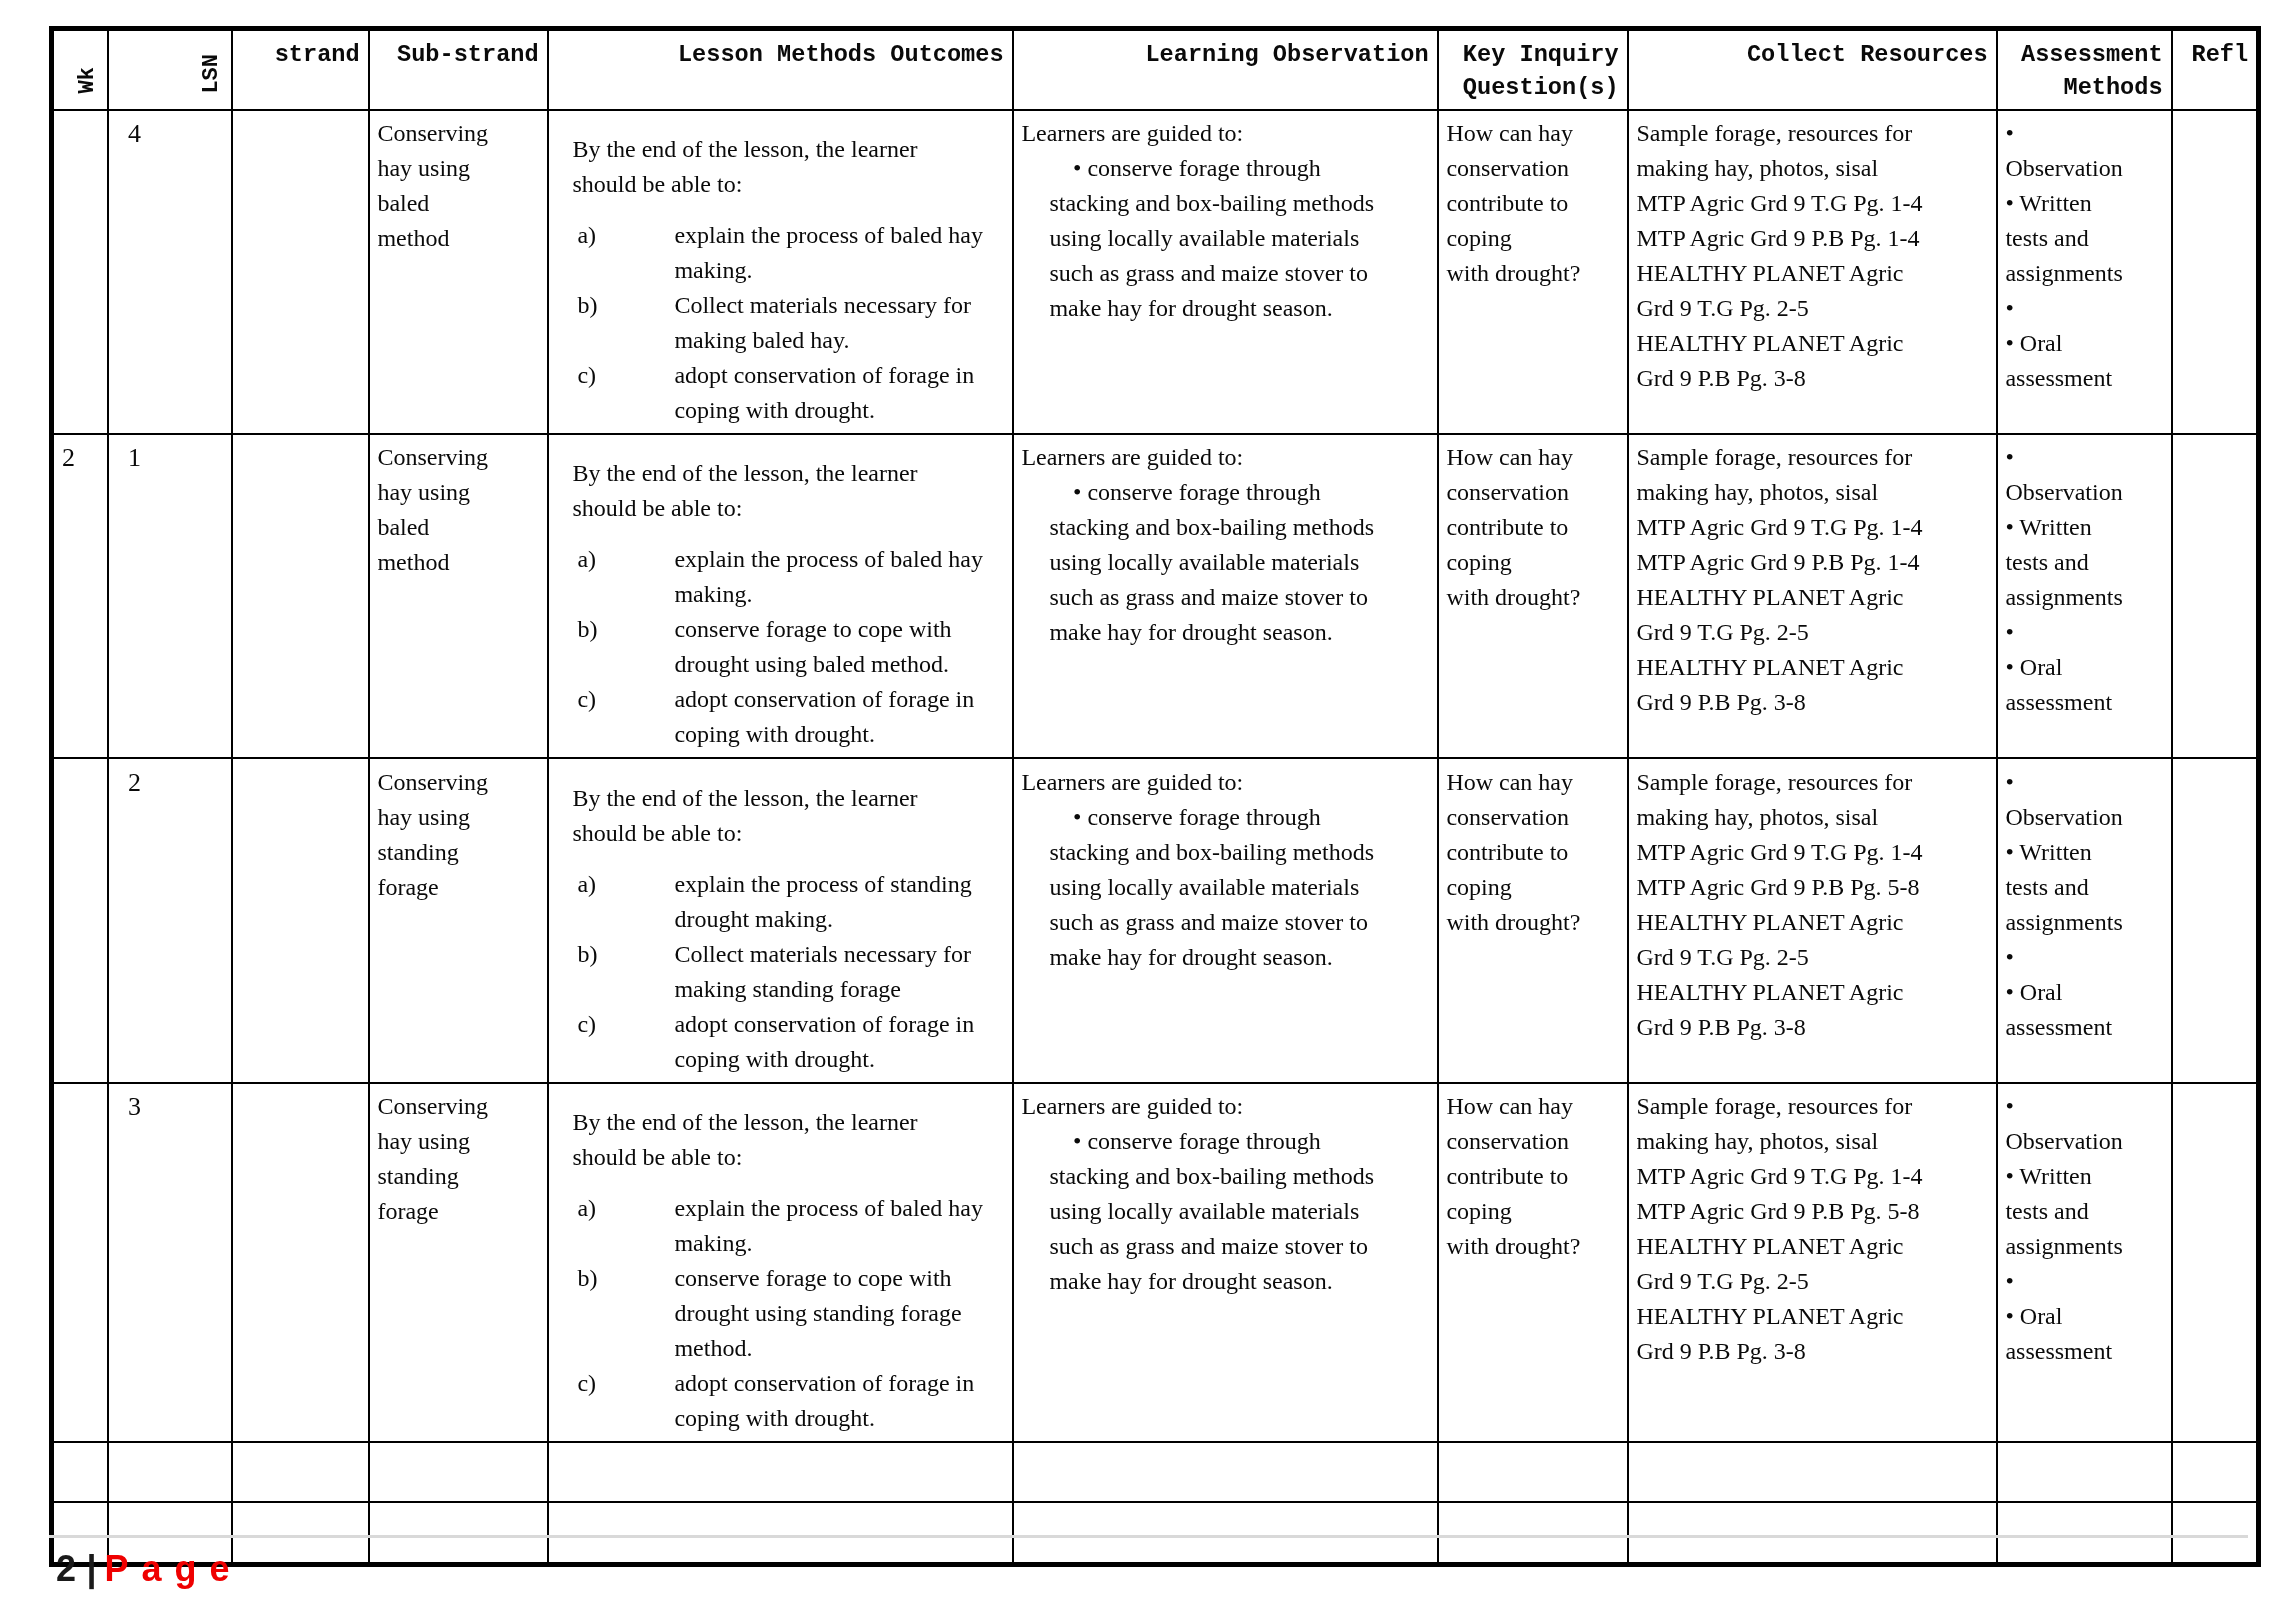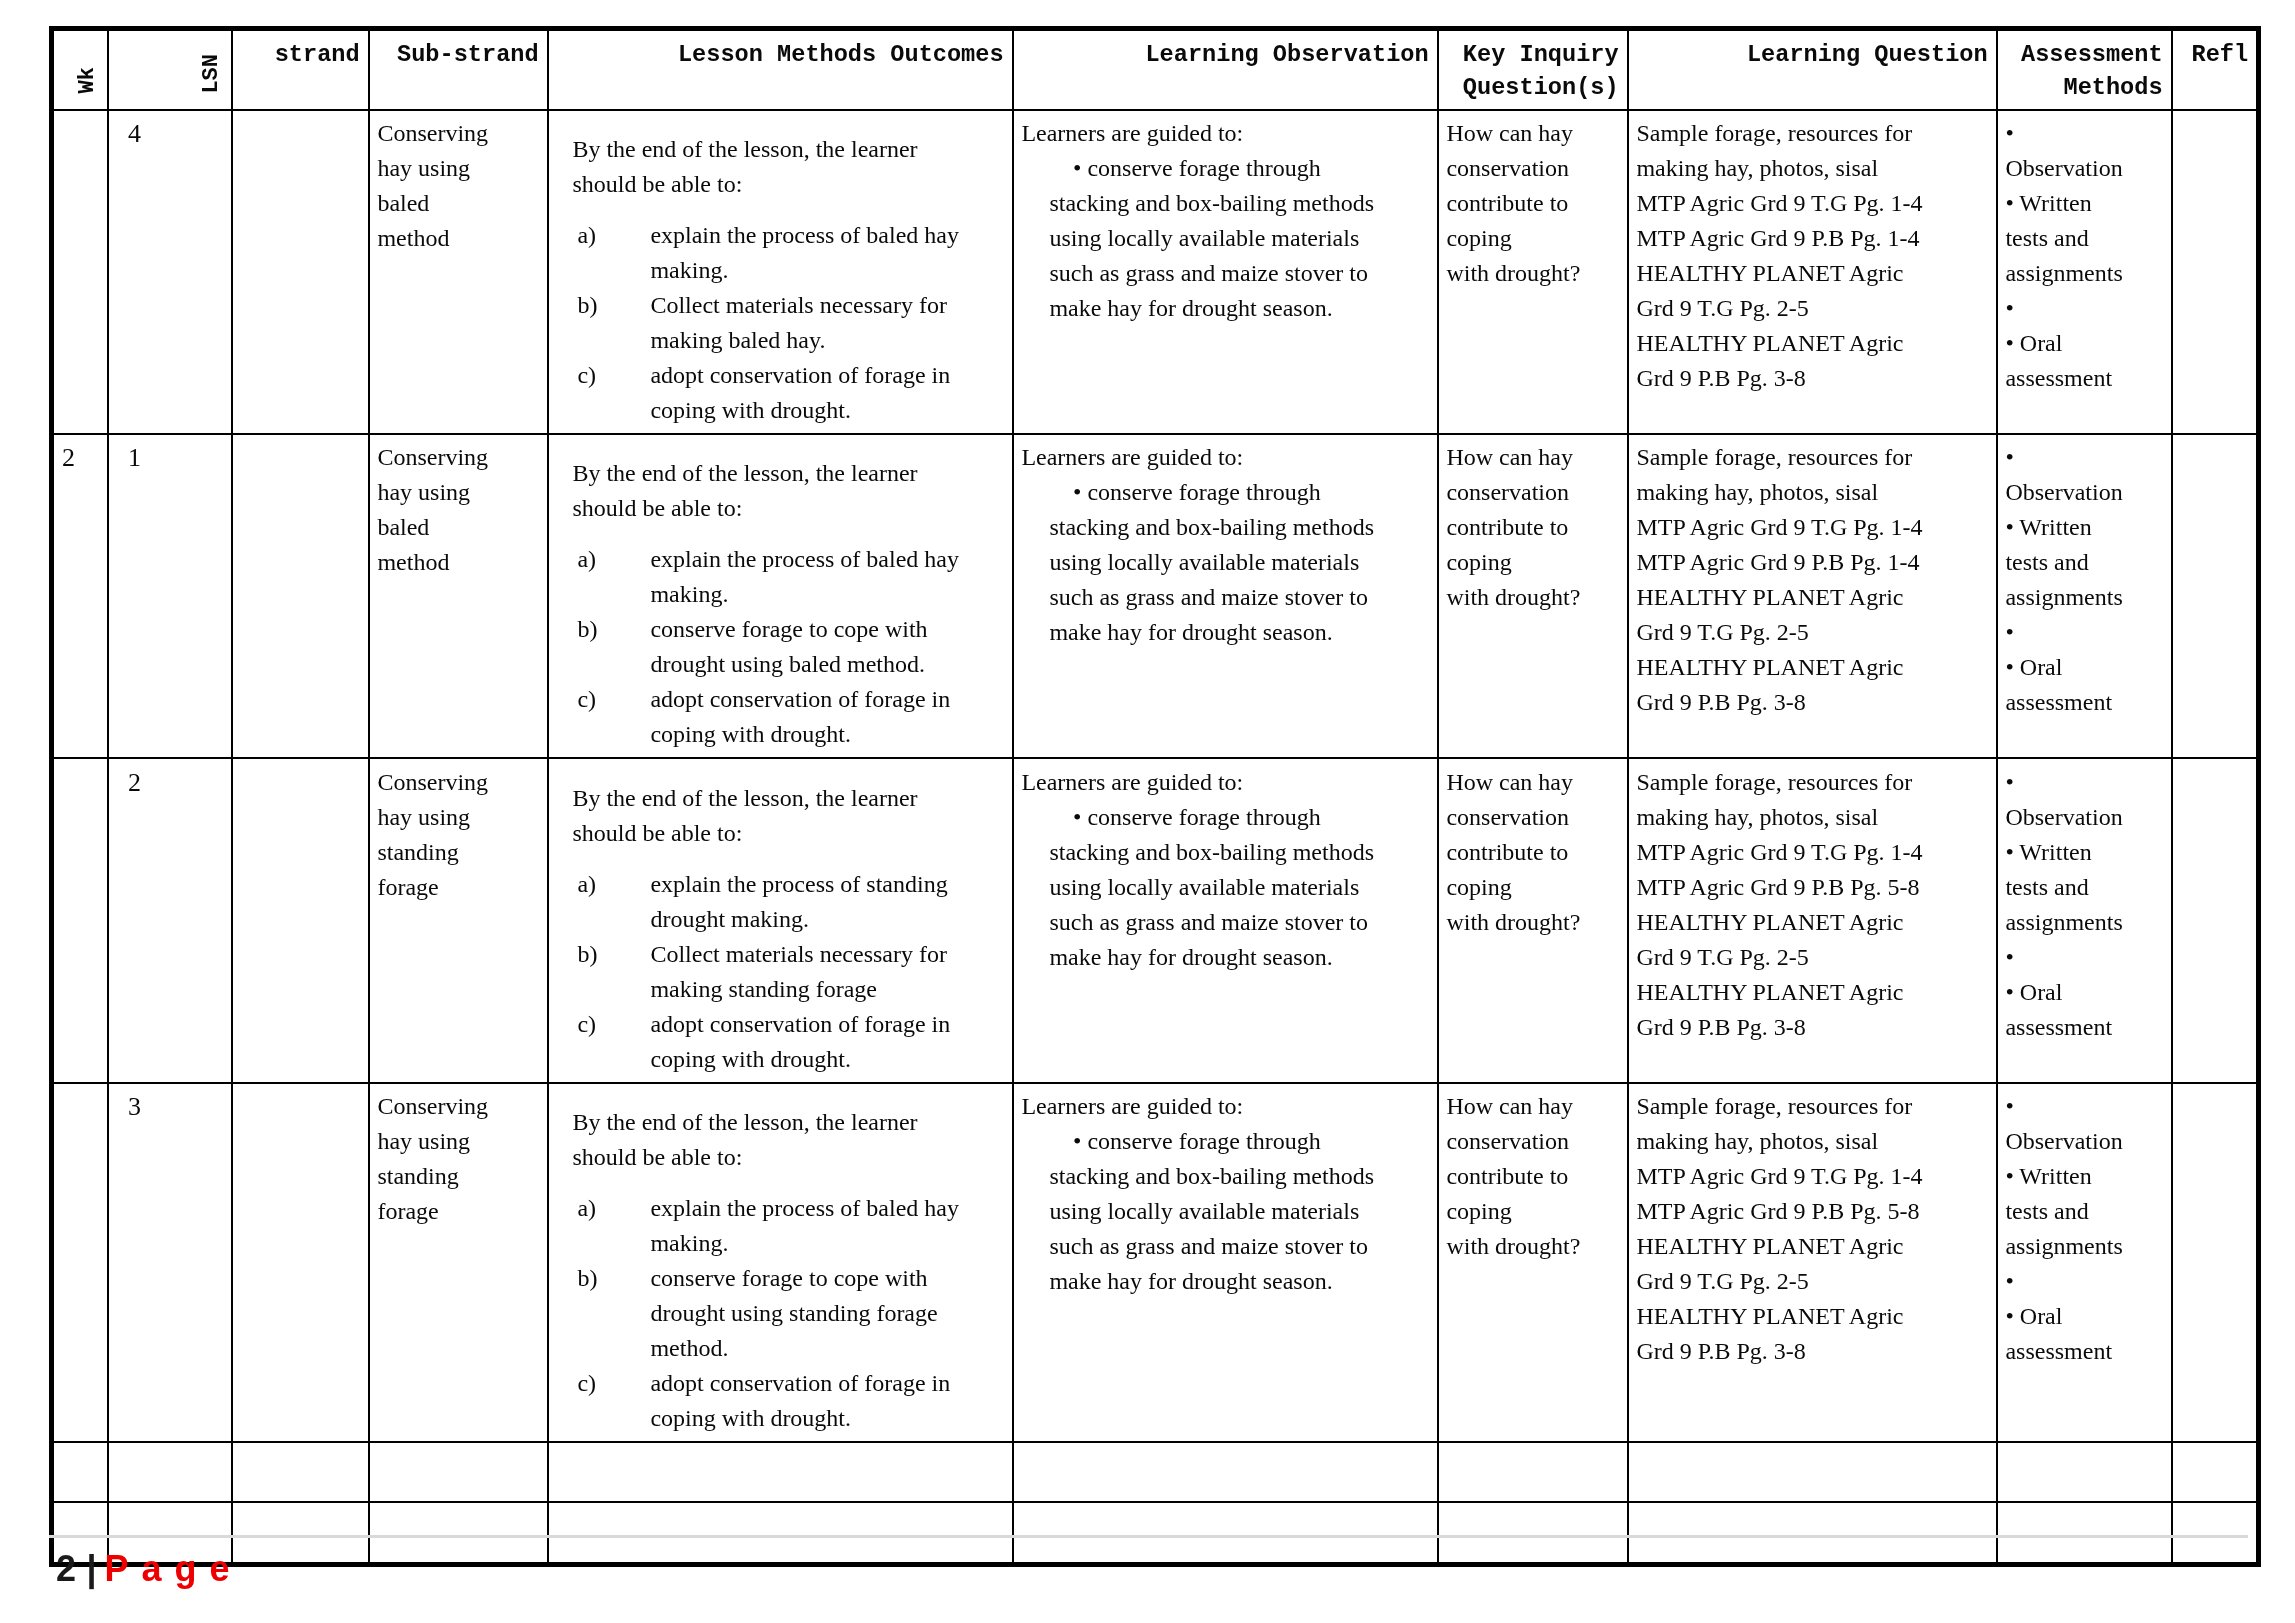--- a/index.html
+++ b/index.html
@@ -43,21 +43,21 @@
     display:inline-block;
     font-weight:bold;
     font-size:22px;
     line-height:22px;
   }
   .c-lsn { padding-left:19.6px; font-size:26px; }
   .c-wk  { font-size:26px; }
   .intro { margin:16px; }
   .oitem { display:flex; margin:0; }
   .om    { flex:0 0 73px; margin-left:21px; }
-  .otext { flex:1 1 auto; }
+  .otext { flex:1 1 auto;margin-left:24px; }
   .exp-bullet { text-indent:23.6px;margin-left:28px; }
   .footer-rule {
     position:absolute; left:49px; top:1535px;
     width:2199px; height:3.3px; background:#d9d9d9;
   }
   .page-footer {
     position:absolute; left:56px; top:1548px;
     font-family:"Liberation Sans", sans-serif;
     font-weight:bold; font-size:36px; color:#1a1a1a;
     letter-spacing:1.3px;
@@ -85,21 +85,21 @@
   <tbody>
       <tr style="height:67px">
     <th class="vcell"><span class="vert">Wk</span></th>
     <th class="vcell"><span class="vert">LSN</span></th>
     <th><span class="pre">strand</span></th>
     <th><span class="pre">Sub-strand</span></th>
     <th><span class="pre">Lesson Methods Outcomes</span></th>
     <th><span class="pre">Learning Observation</span></th>
     <th><span class="pre">Key Inquiry
 Question(s)</span></th>
-    <th><span class="pre">Learning Question</span></th>
+    <th><span class="pre">Collect Resources</span></th>
     <th><span class="pre">Assessment
 Methods</span></th>
     <th><span class="pre">Refl</span></th>
   </tr>
 
   <tr style="height:311px">
     <td class="c-wk"><span class="pre"></span></td>
     <td class="c-lsn"><span class="pre">4</span></td>
     <td><span class="pre"></span></td>
     <td>

